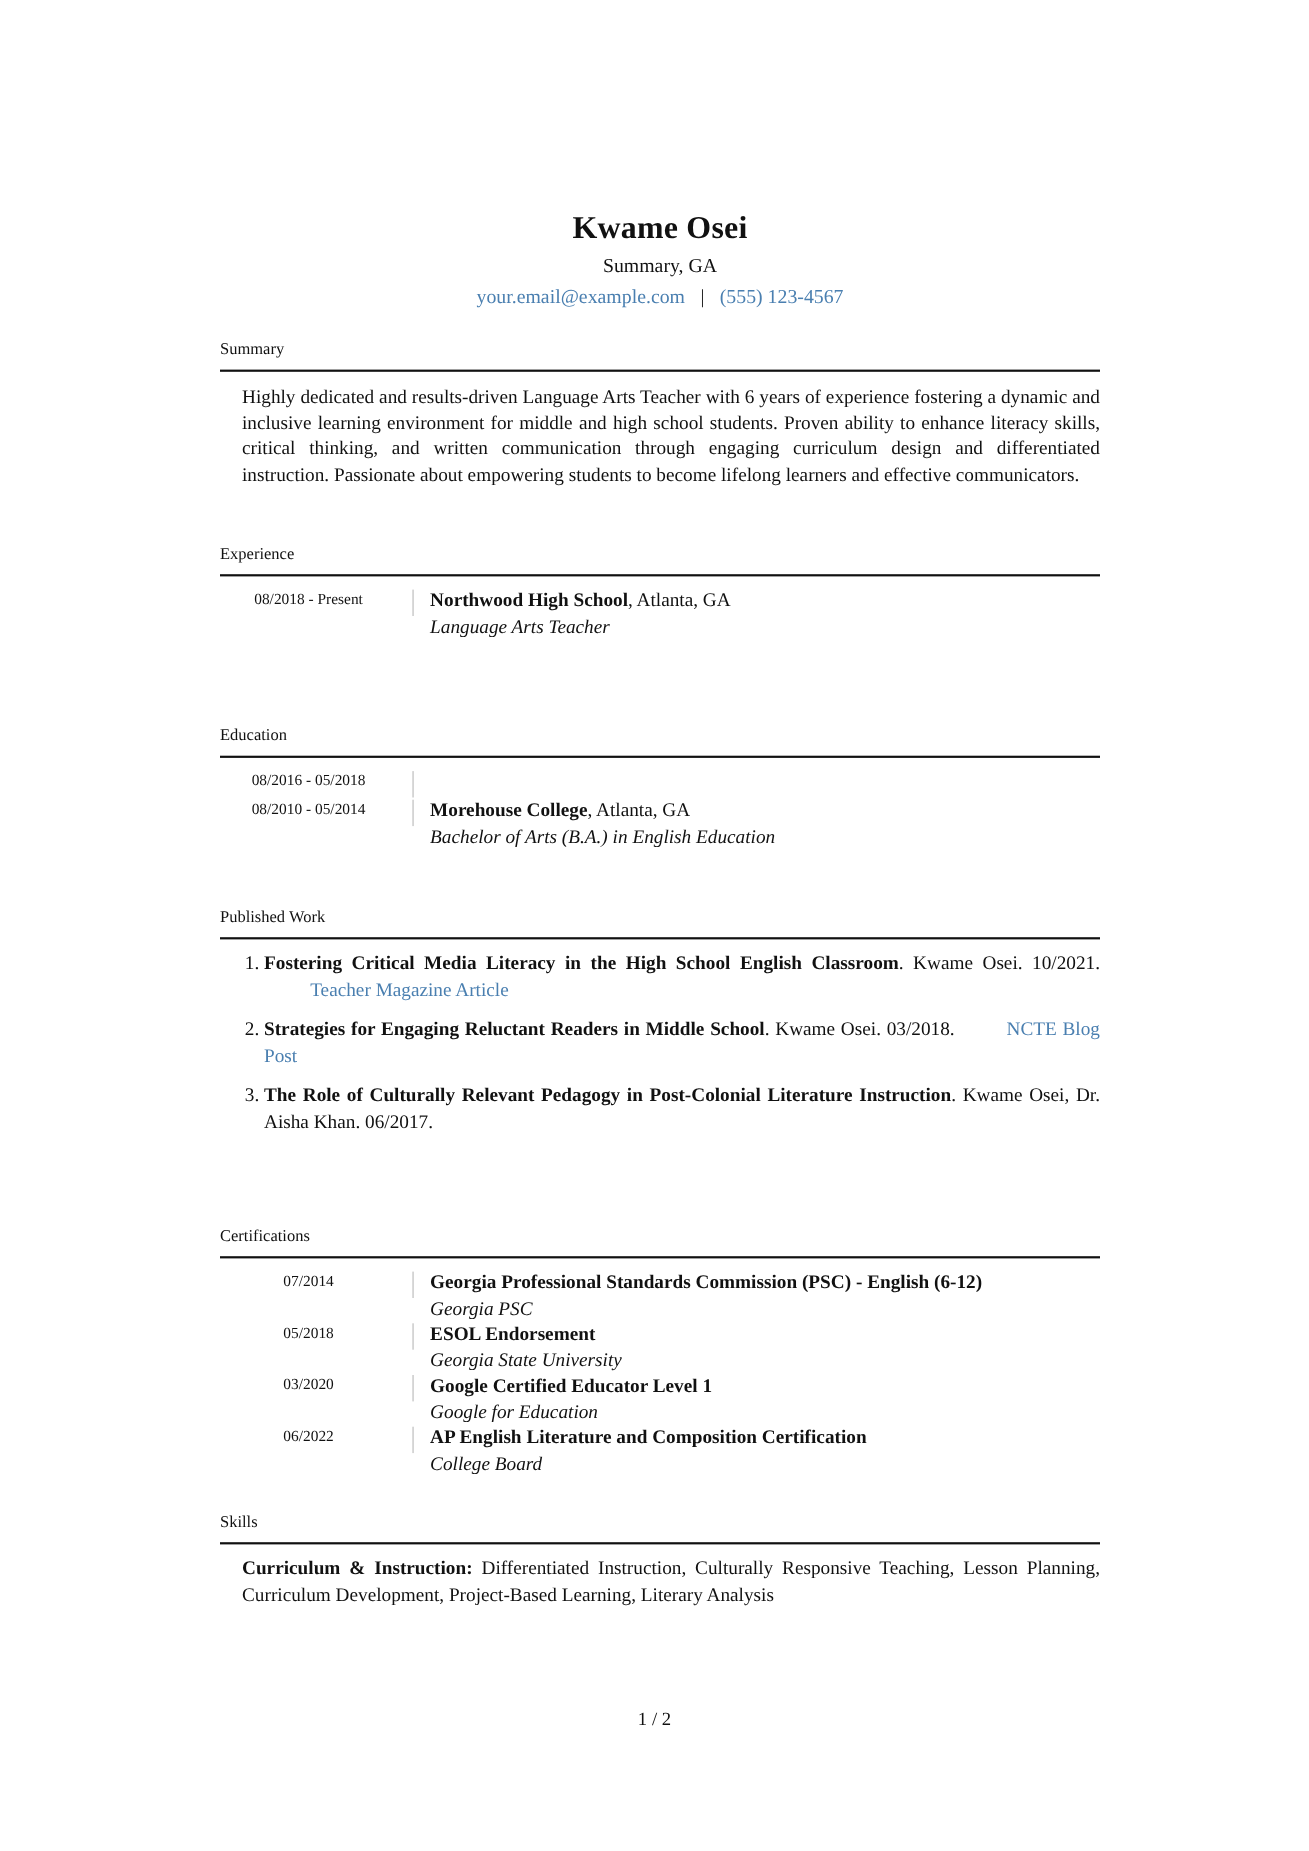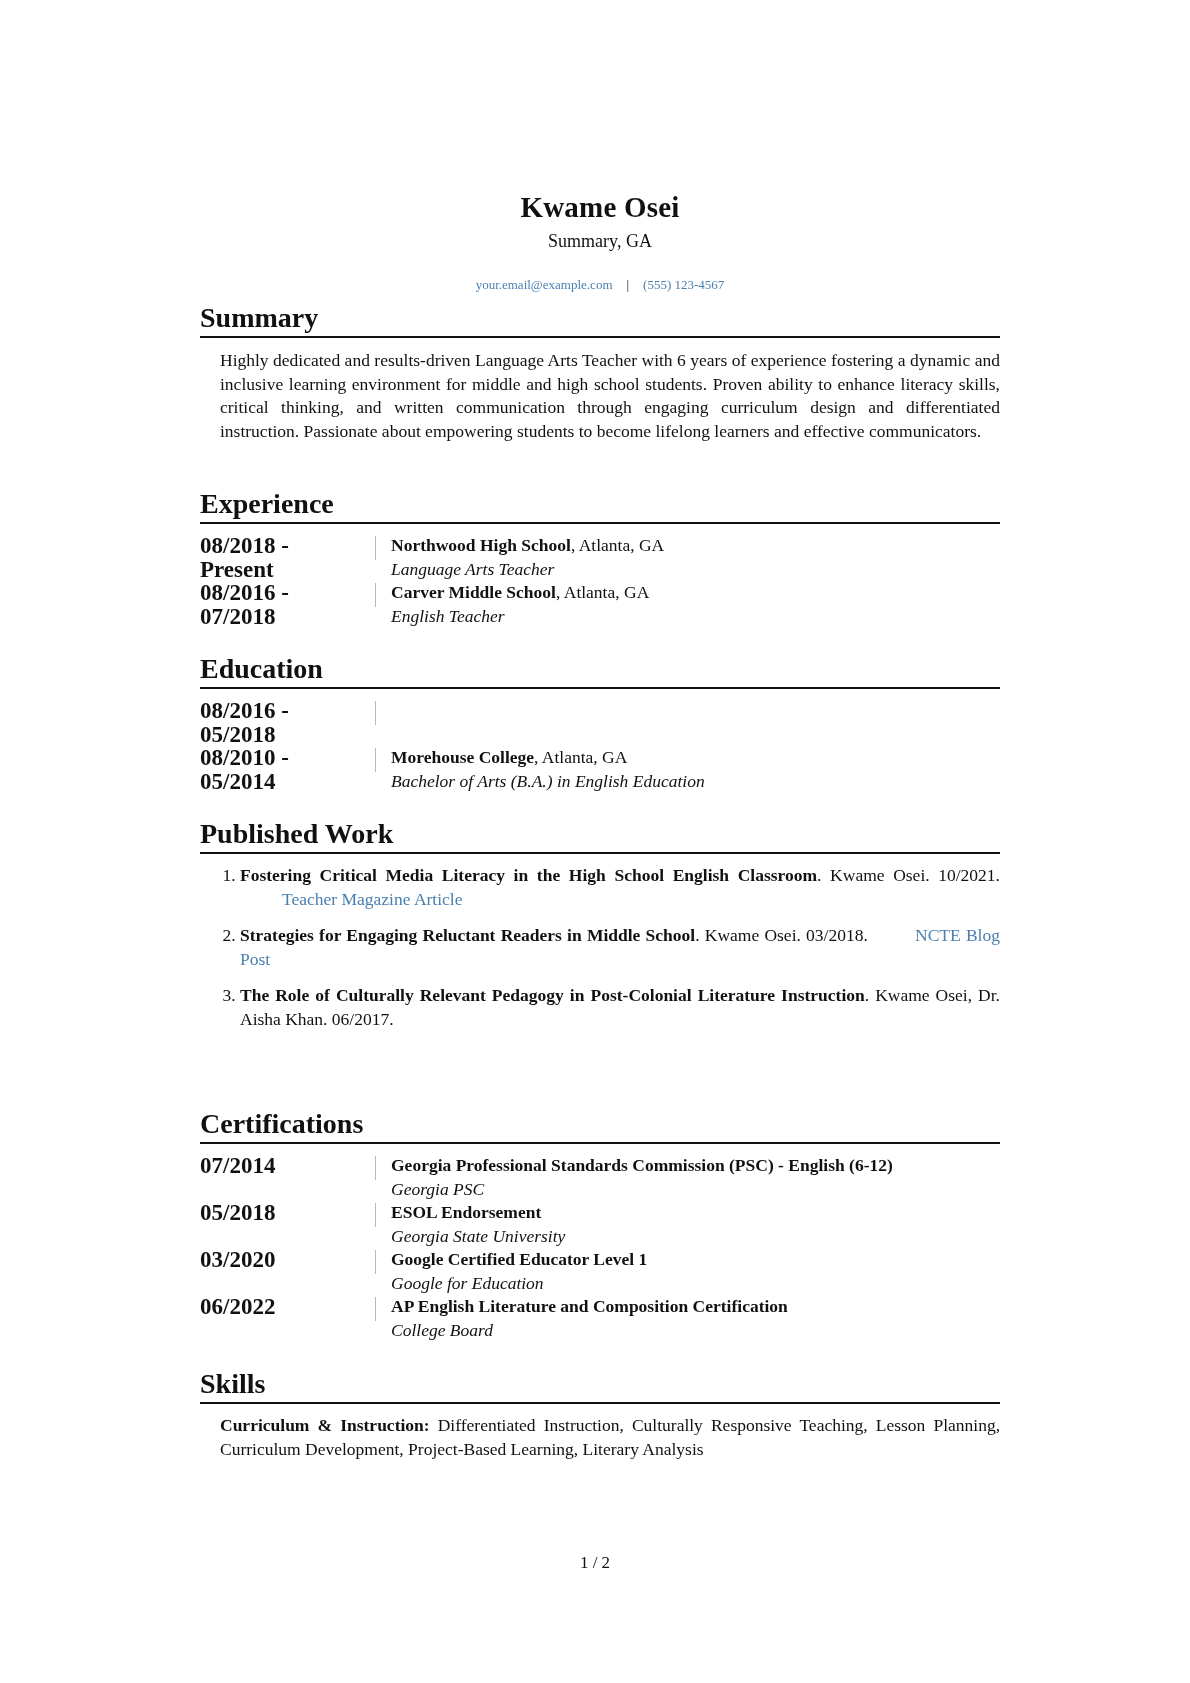--- a/index.html
+++ b/index.html
@@ -5,35 +5,35 @@
   html, body { margin: 0; padding: 0; background: #ffffff; }
   body {
     width: 1190px; height: 1683px; position: relative; overflow: hidden;
     font-family: "Liberation Serif", "DejaVu Serif", serif;
     color: #111111;
   }
   .page { position: absolute; left: 200px; top: 0; width: 800px; }
   .header { position: absolute; left: 0; top: 190px; width: 800px; text-align: center; }
   .name { font-size: 29px; font-weight: bold; line-height: 34px; letter-spacing: 0.2px; }
   .location { font-size: 18px; line-height: 24px; margin-top: 5px; }
-  .contact { font-size: 13px; line-height: 24px; margin-top: 20px; }
+  .contact { font-size: 18px; line-height: 24px; margin-top: 4px; }
   .contact a { color: #4a7fb0; text-decoration: none; }
   .contact .sep { color: #222; margin: 0 14px; }
 
   .section { position: absolute; left: 0; width: 800px; }
-  .section-title { font-size: 28px; line-height: 28px; font-weight: bold; margin: 0; }
+  .section-title { font-size: 15px; line-height: 28px; font-weight: normal; margin: 0; }
   .rule { height: 2px; background: #111; margin-top: 4px; }
 
   .summary-text {
     margin: 11px 0 0 20px; font-size: 17.5px; line-height: 23.5px; text-align: justify;
   }
 
   .entries { margin-top: 10px; }
   .entry { display: flex; align-items: flex-start; }
-  .entry-date { width: 175px; text-align: left; font-size: 23px; line-height: 23.5px; padding-right: 14px; box-sizing: border-box; font-weight: bold; }
+  .entry-date { width: 175px; text-align: center; font-size: 14px; line-height: 23.5px; padding-right: 14px; box-sizing: border-box; }
   .entry-bar { width: 1px; background: #b8b8b8; height: 24px; margin-top: 2px; margin-right: 15px; }
   .entry-body { flex: 1; font-size: 17.5px; line-height: 23.5px; }
   .entry-body b { font-weight: bold; }
   .entry-body .sub { font-style: italic; }
 
   .cert .entry-date { width: 175px; }
 
   ol.pubs { margin: 10px 0 0 0; padding: 0 0 0 40px; font-size: 17.5px; line-height: 23.5px; }
   ol.pubs li { margin-bottom: 13px; text-align: justify; }
   ol.pubs a { color: #4a7fb0; text-decoration: none; margin-left: 42px; }
@@ -64,28 +64,20 @@
   <div class="section" style="top:490px;">
     <h2 class="section-title">Experience</h2>
     <div class="rule"></div>
     <div class="entries">
       <div class="entry">
         <div class="entry-date">08/2018 - Present</div>
         <div class="entry-bar"></div>
         <div class="entry-body">
           <b>Northwood High School</b><span>, Atlanta, GA</span>
           <div class="sub">Language Arts Teacher</div>
-        </div>
-      </div>
-      <div class="entry">
-        <div class="entry-date">08/2016 - 07/2018</div>
-        <div class="entry-bar"></div>
-        <div class="entry-body">
-          <b>Carver Middle School</b><span>, Atlanta, GA</span>
-          <div class="sub">English Teacher</div>
         </div>
       </div>
     </div>
   </div>
 
   <div class="section" style="top:655px;">
     <h2 class="section-title">Education</h2>
     <div class="rule"></div>
     <div class="entries">
       <div class="entry">

